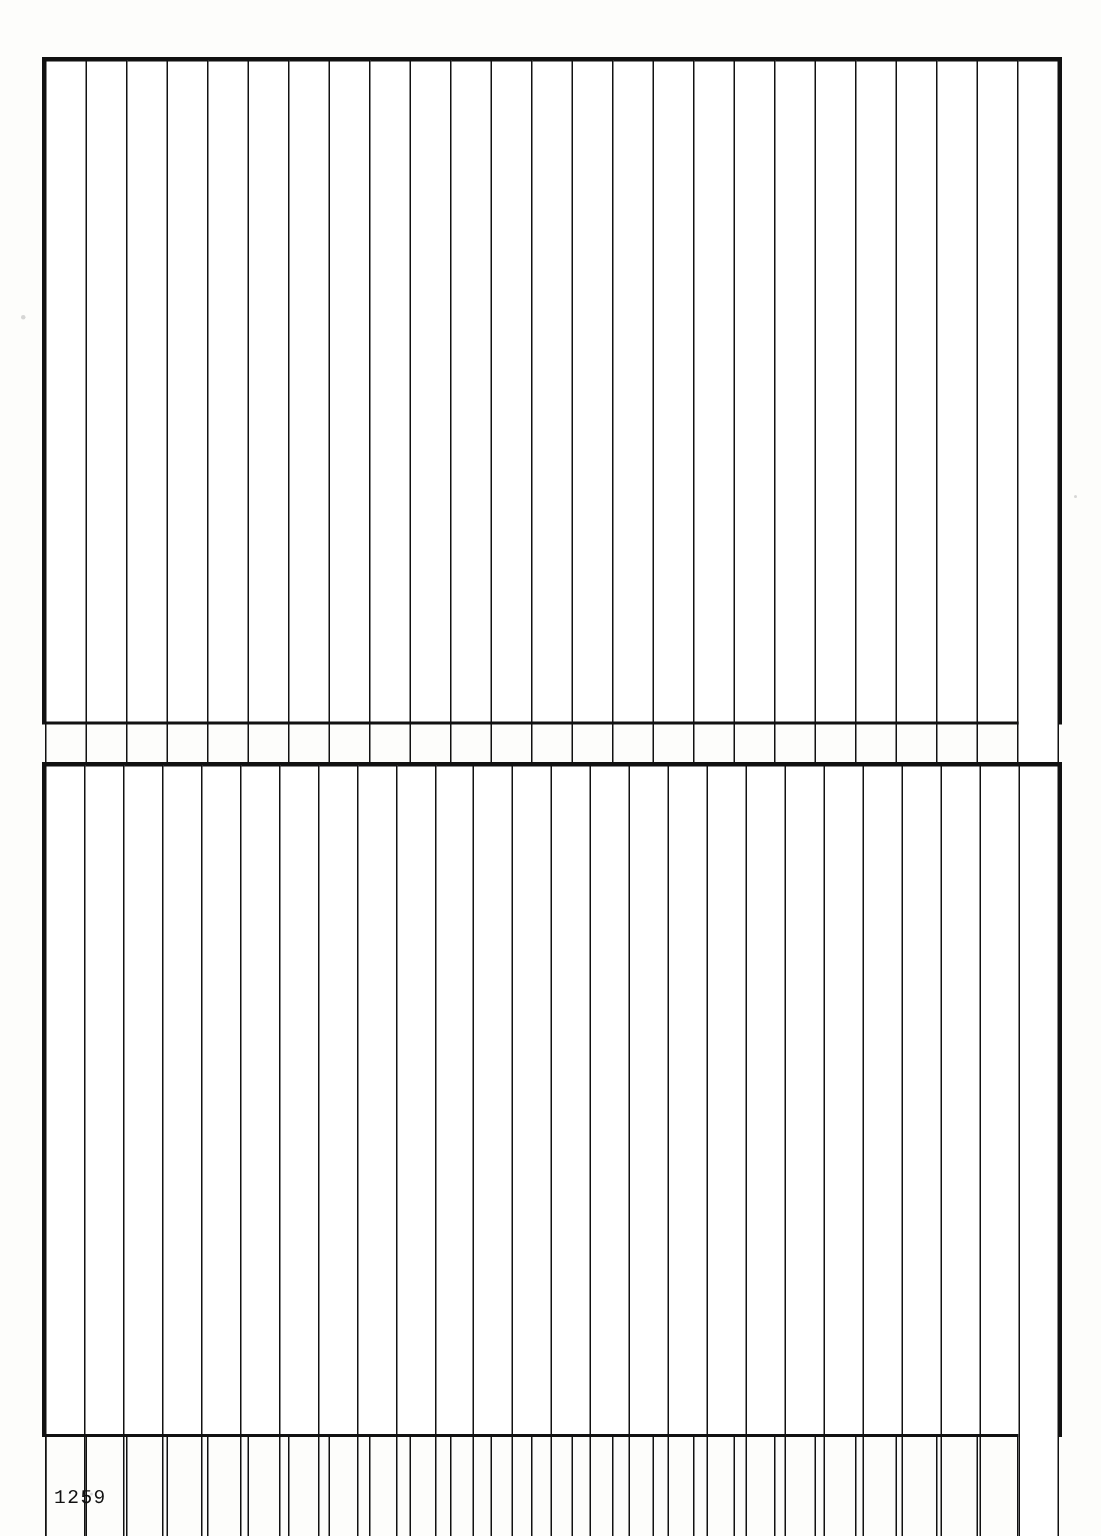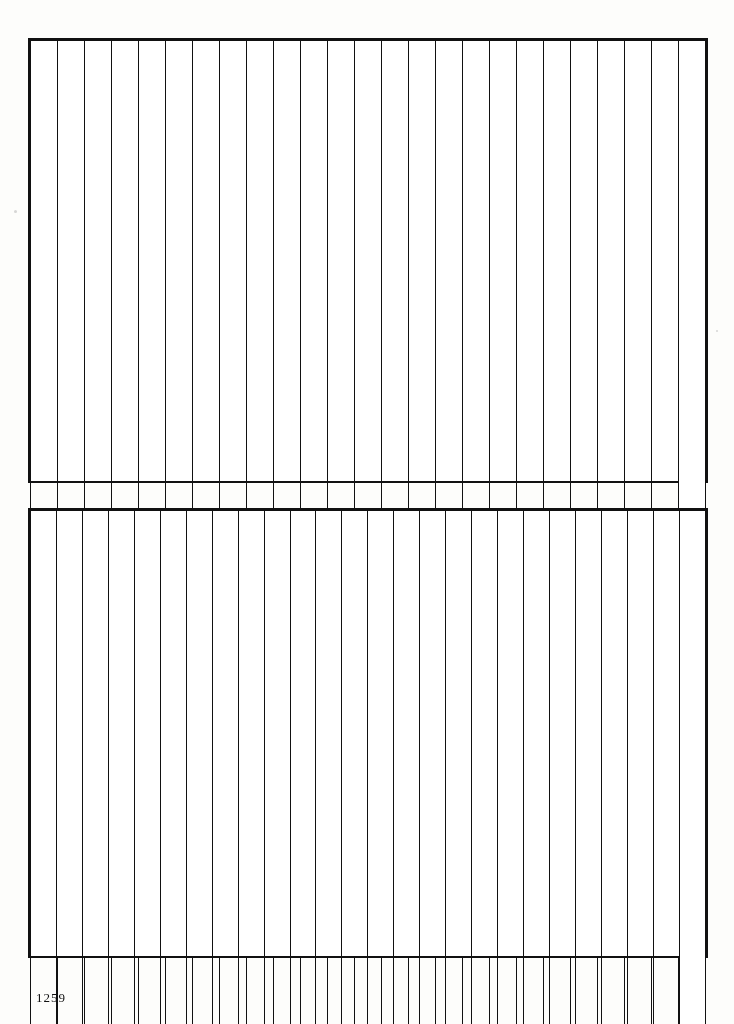--- a/index.html
+++ b/index.html
@@ -74,21 +74,21 @@
     padding-top: 6px;
   }
   
   tr.r-name { height: 68px; }
 
   .pagenum {
     position: absolute;
     left: 36px;
     bottom: 18px;
     font-size: 13px;
-    font-family: Liberation Serif, serif;
+    font-family: Liberation Mono, monospace;
     letter-spacing: 1px;
     color: #111;
   }
   .speck {
     position: absolute;
     background: #bdbdbd;
     border-radius: 50%;
     opacity: .6;
   }
 </style>

